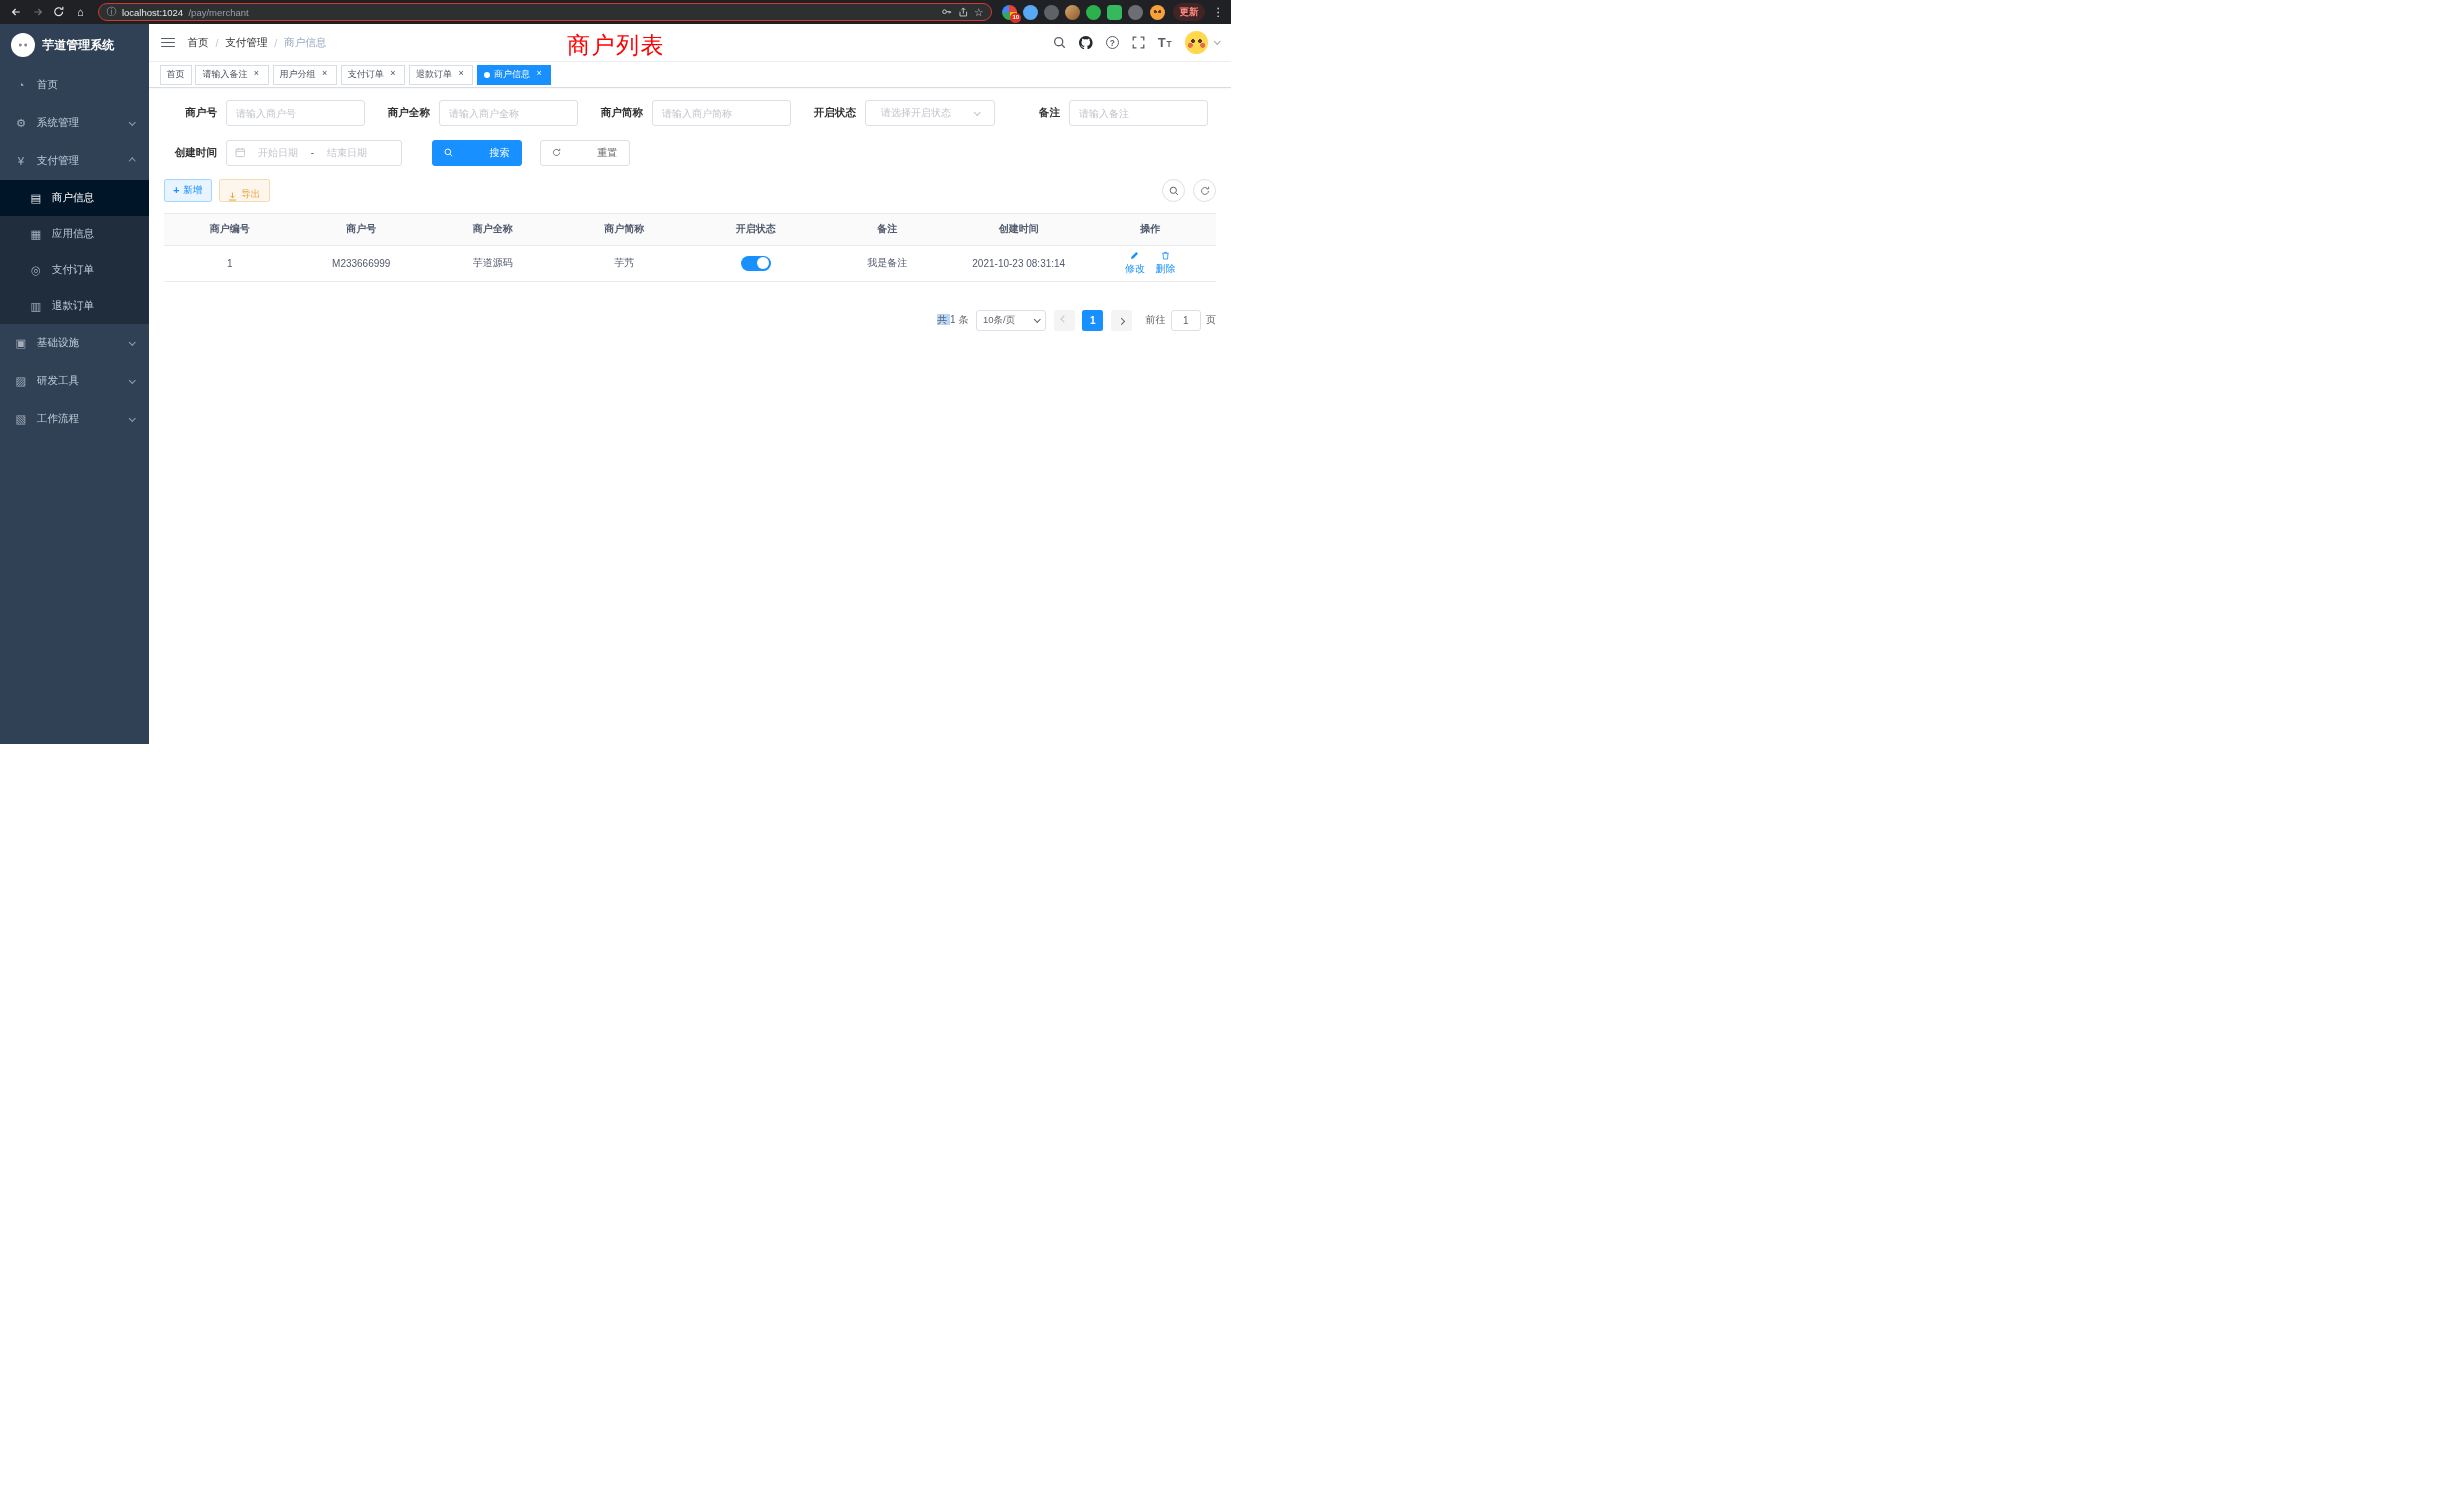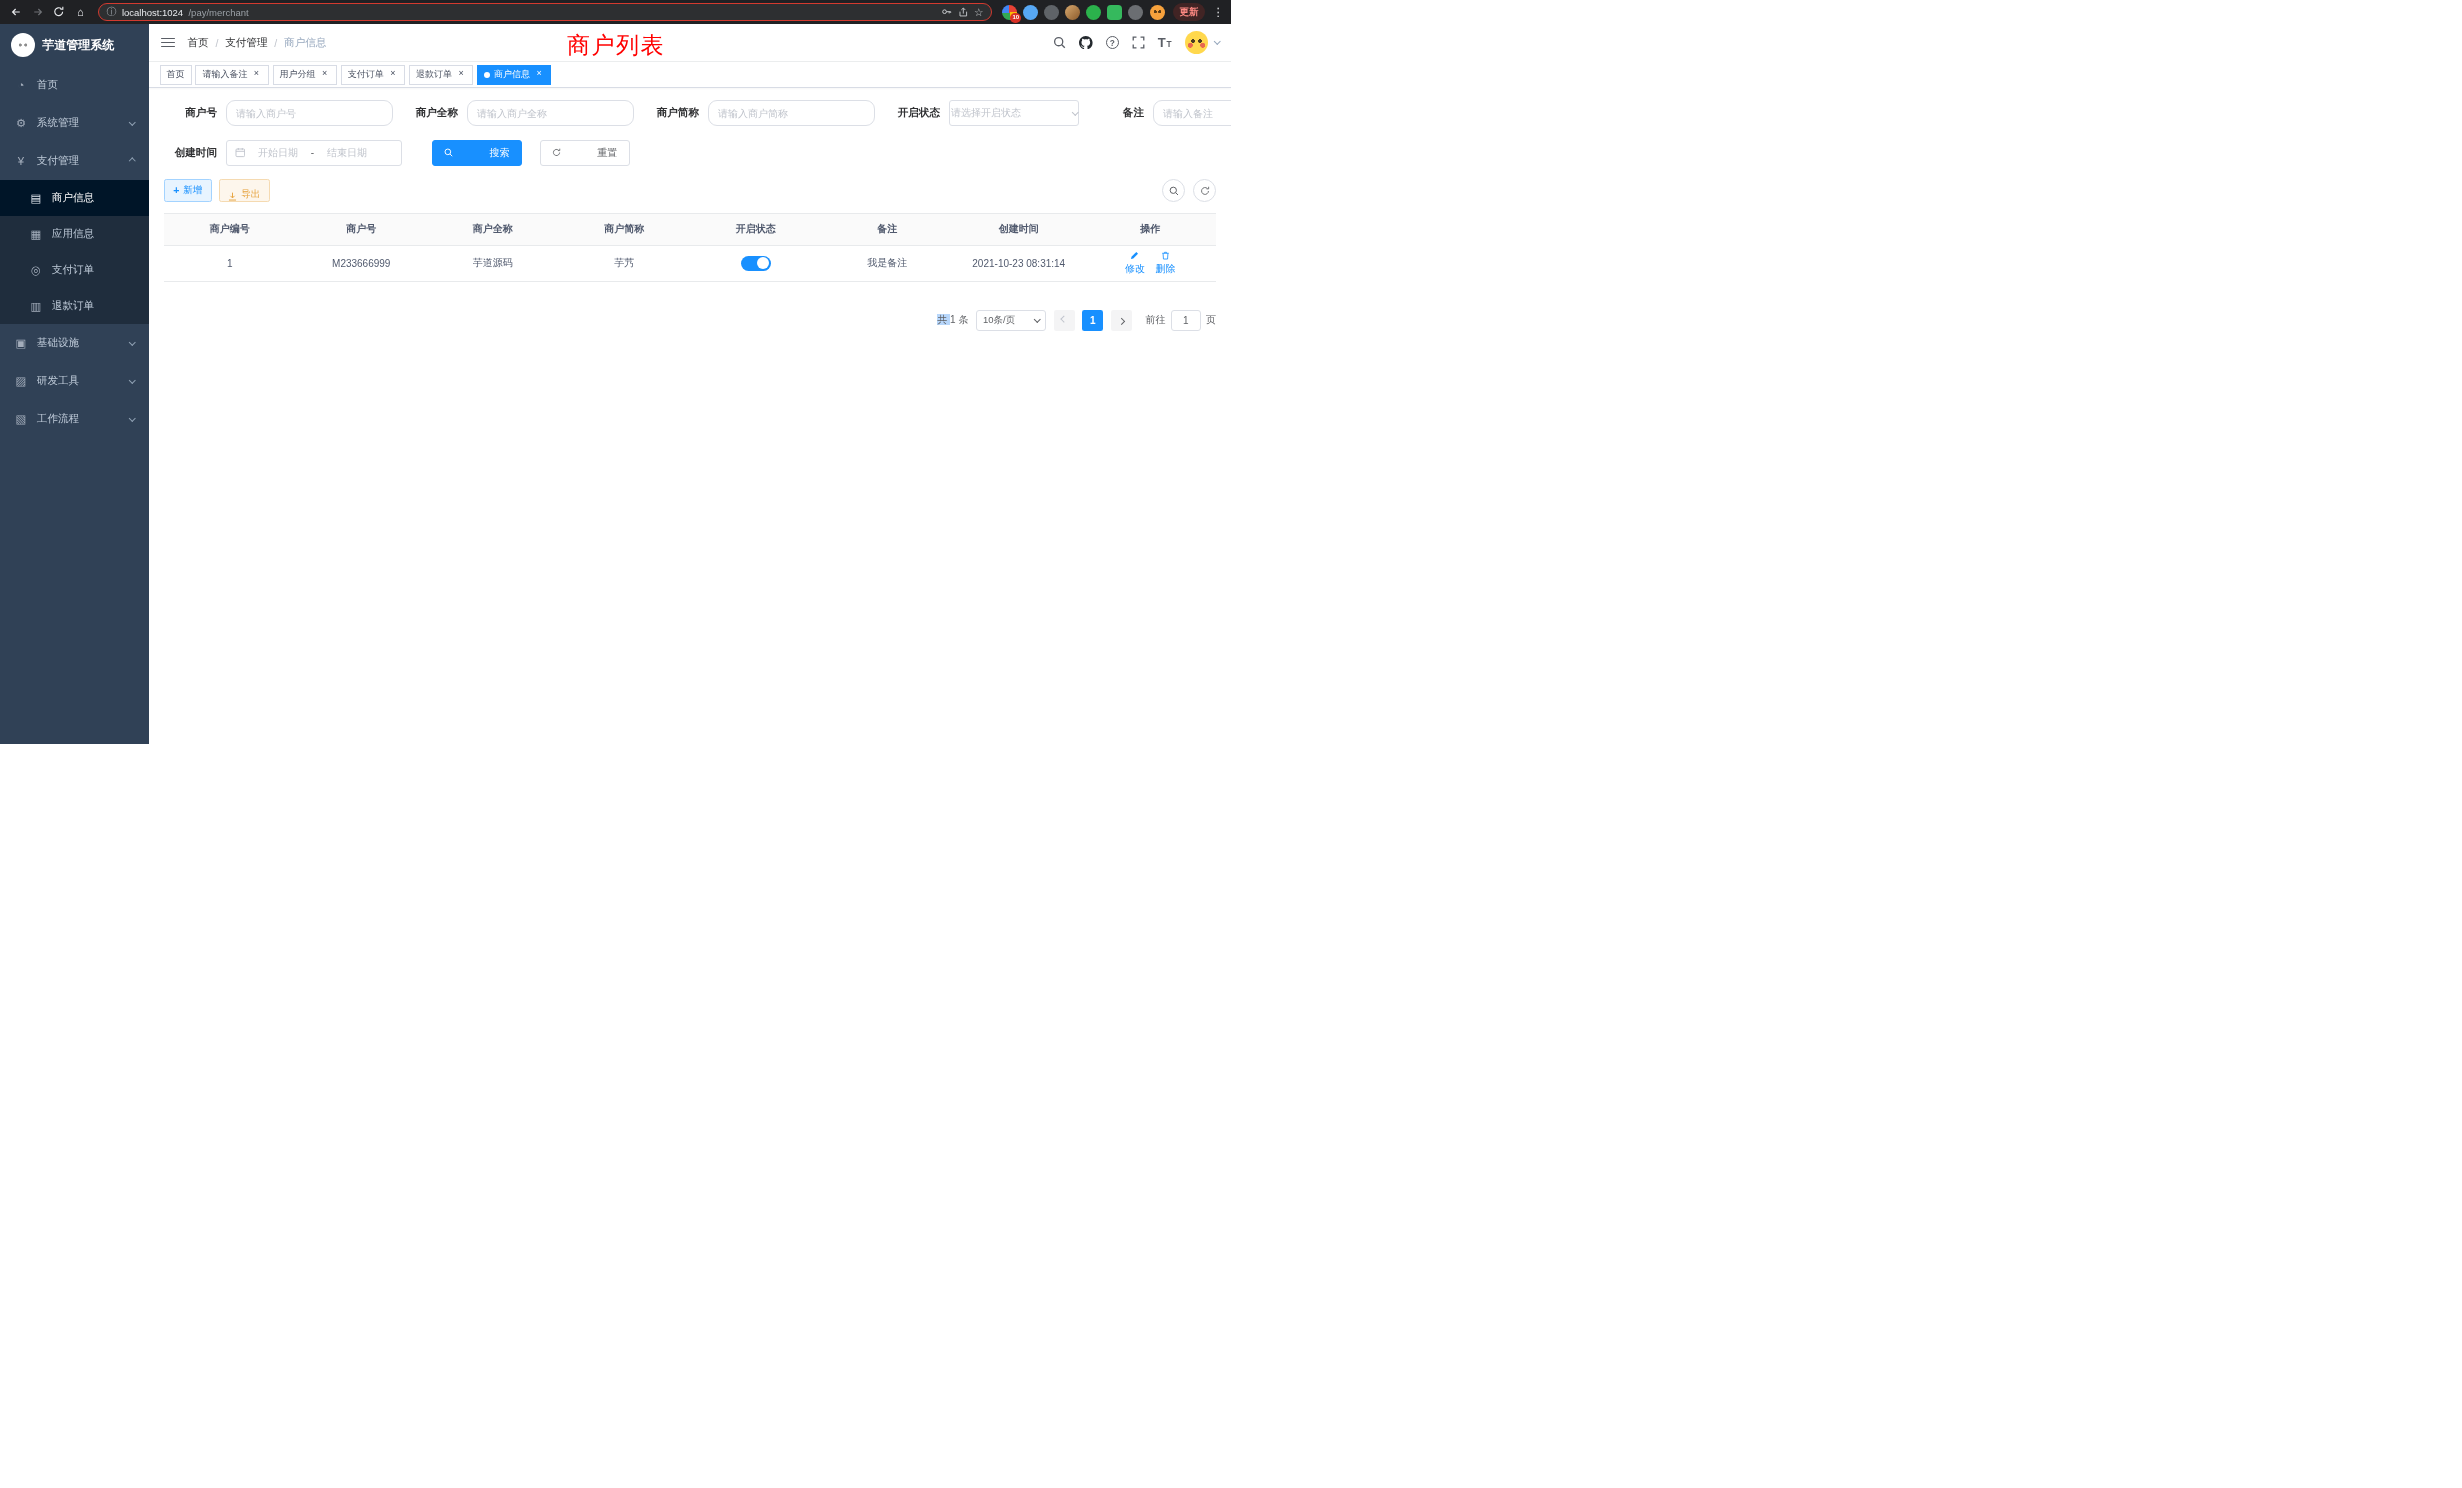--- a/index.html
+++ b/index.html
@@ -77,23 +77,23 @@
   .tag { height: 20px; display: inline-flex; align-items: center; border: 0.8px solid #d8dce5; background: #fff; color: #495060; font-size: 9px; padding: 0 6px; gap: 3.8px; cursor: pointer; white-space: nowrap; }
   .tag.active { background: #1890ff; border-color: #1890ff; color: #fff; }
   .tag.active::before { content: ""; width: 6px; height: 6px; background: #fff; border-radius: 50%; }
   .tag-close { font-size: 9px; width: 10.6px; height: 10.6px; line-height: 9px; text-align: center; border-radius: 50%; }
 
   
   .content { padding: 12px 15px; flex: 1; overflow: hidden; }
   .filter-row { display: flex; align-items: center; margin-bottom: 13.6px; }
   .field { display: flex; align-items: center; margin-right: 12px; }
   .f-label { width: 62px; text-align: right; padding-right: 9px; font-size: 10.6px; font-weight: 700; color: #303133; flex-shrink: 0; white-space: nowrap; }
-  .inp { width: 167px; height: 26px; border: 0.8px solid #dcdfe6; border-radius: 9px; padding: 0 9px; font-size: 10px; color: #606266; outline: none; font-family: inherit; }
+  .inp { width: 139px; height: 26px; border: 0.8px solid #dcdfe6; border-radius: 3px; padding: 0 9px; font-size: 10px; color: #606266; outline: none; font-family: inherit; }
   .inp::placeholder { color: #c0c4cc; }
-  .select { width: 130px; height: 26px; border: 0.8px solid #dcdfe6; border-radius: 3px; display: flex; align-items: center; justify-content: space-between; padding: 0 1px; font-size: 10px; color: #c0c4cc; cursor: pointer; }
+  .select { width: 130px; height: 26px; border: 0.8px solid #dcdfe6; border-radius: 3px; display: flex; align-items: center; justify-content: space-between; padding: 0 15px; font-size: 10px; color: #c0c4cc; cursor: pointer; }
   .date-box { width: 176px; height: 26px; border: 0.8px solid #dcdfe6; border-radius: 3px; display: flex; align-items: center; padding: 0 7.6px; gap: 5.3px; }
   .date-box input { border: none; outline: none; width: 55px; font-size: 10px; color: #606266; text-align: center; font-family: inherit; }
   .date-box input::placeholder { color: #c0c4cc; }
   .date-sep { color: #606266; font-size: 10px; }
   .cal-ic { color: #c0c4cc; display: flex; }
 
   .btn { height: 26px; border-radius: 3px; display: inline-flex; align-items: center; justify-content: center; gap: 3.8px; font-size: 10px; cursor: pointer; border: 0.8px solid transparent; padding: 0 11.4px; font-family: inherit; white-space: nowrap; }
   .btn.primary { background: #1890ff; border-color: #1890ff; color: #fff; }
   .btn.default { background: #fff; border-color: #dcdfe6; color: #606266; }
   .btn.sm { height: 23px; padding: 0 8.3px; font-size: 9.5px; border-radius: 2.3px; }

